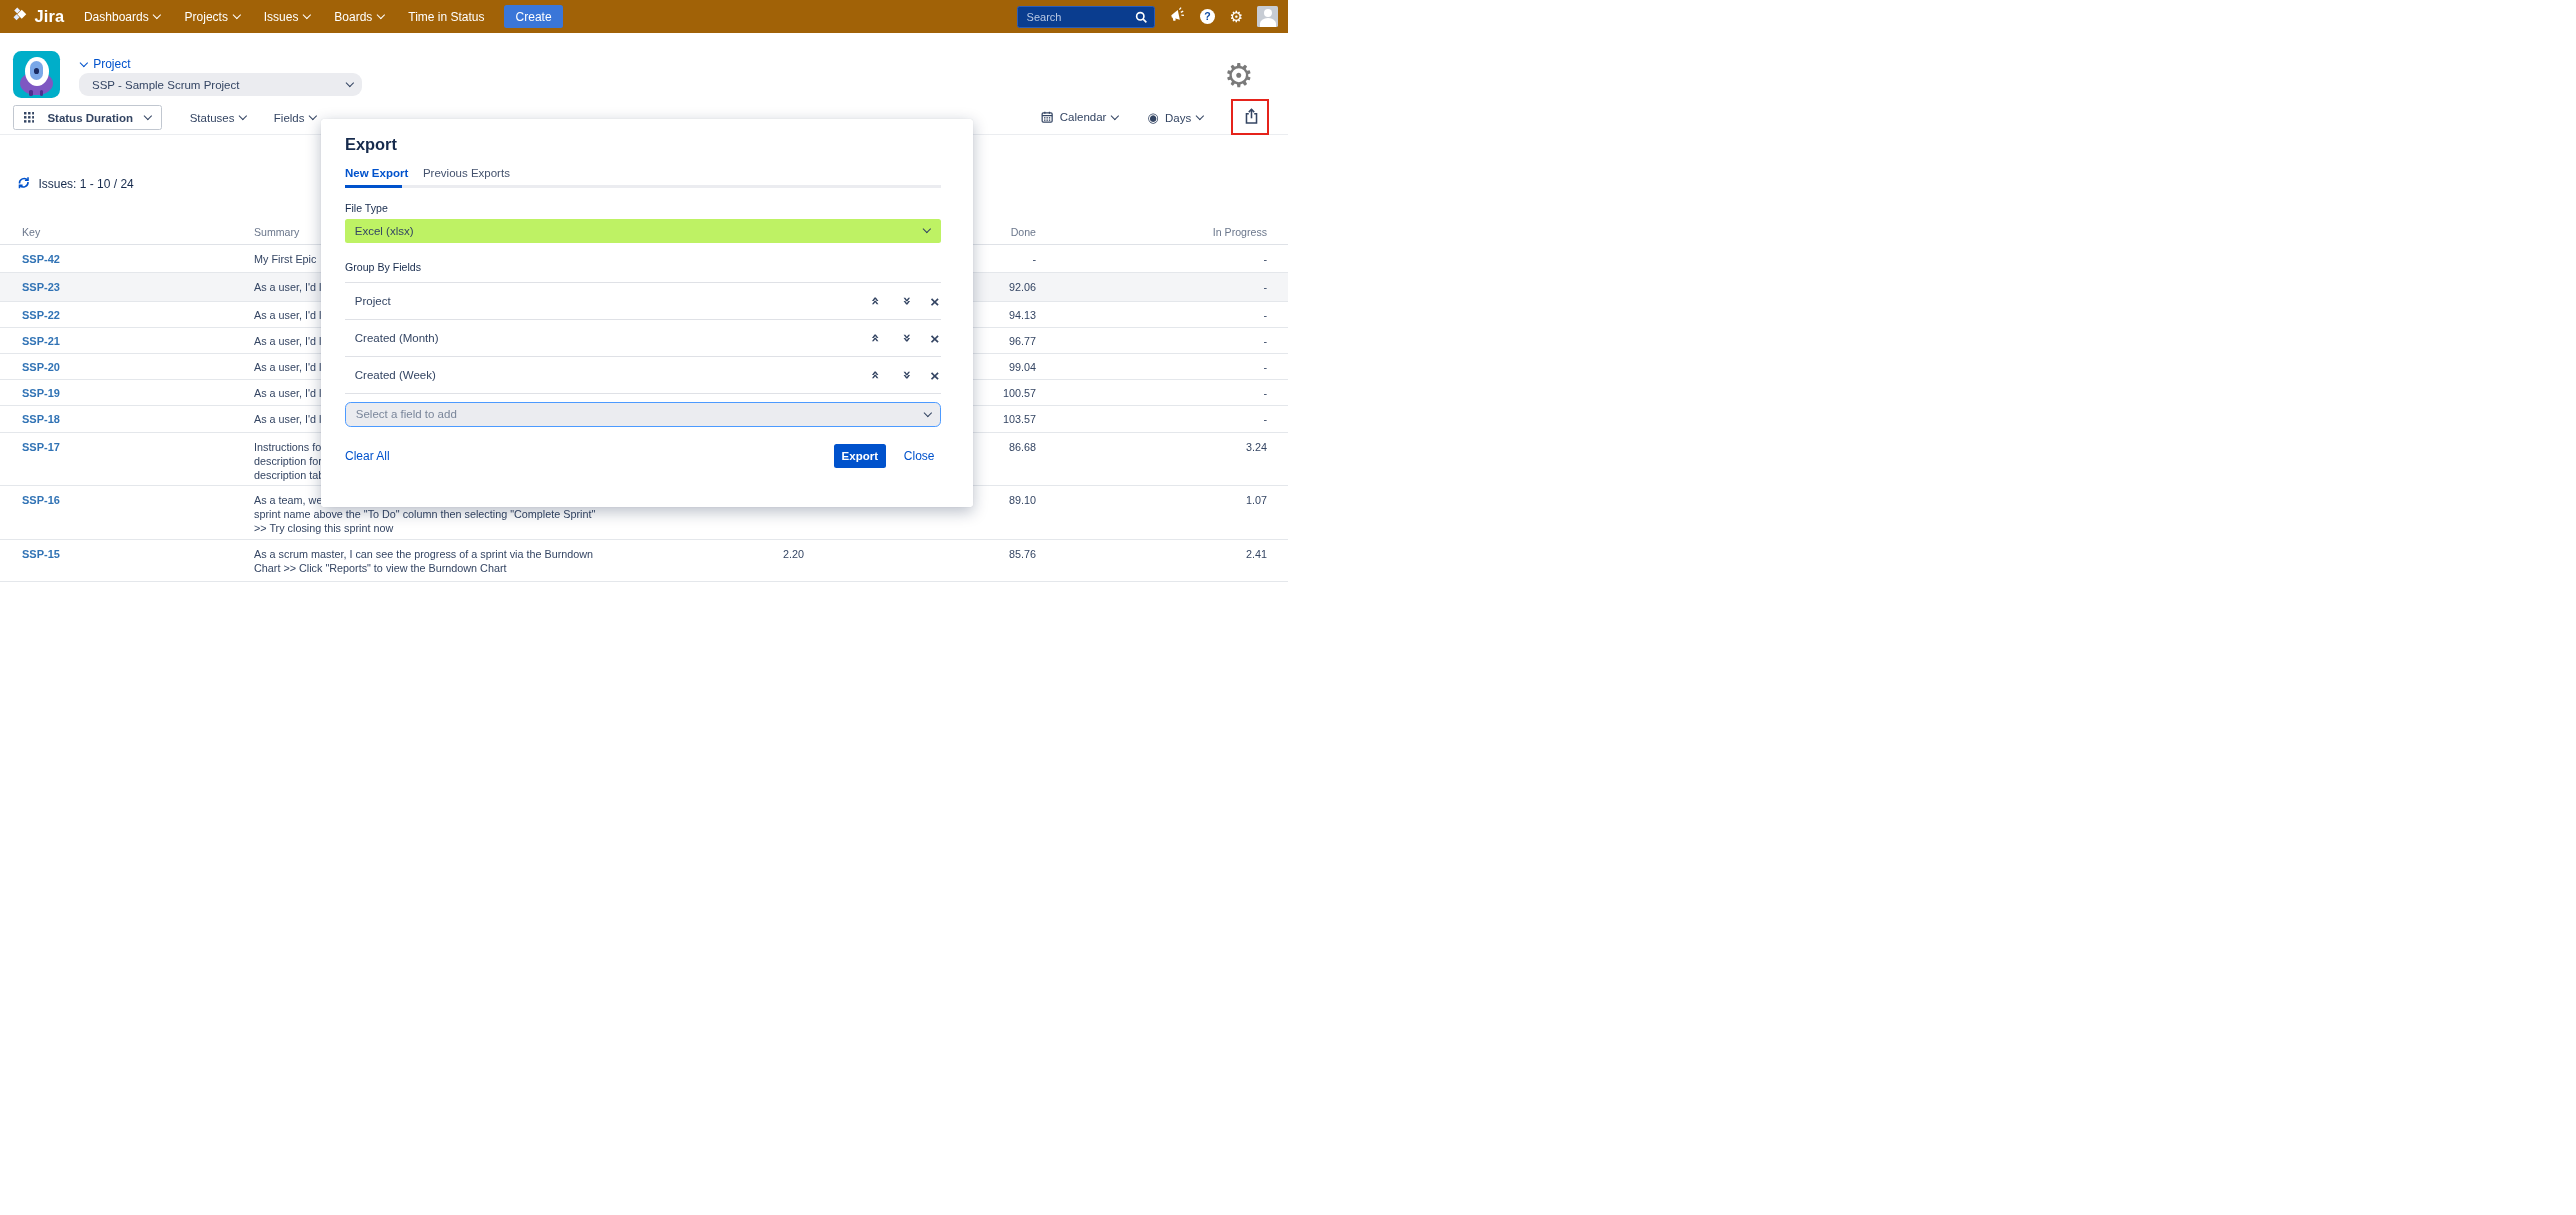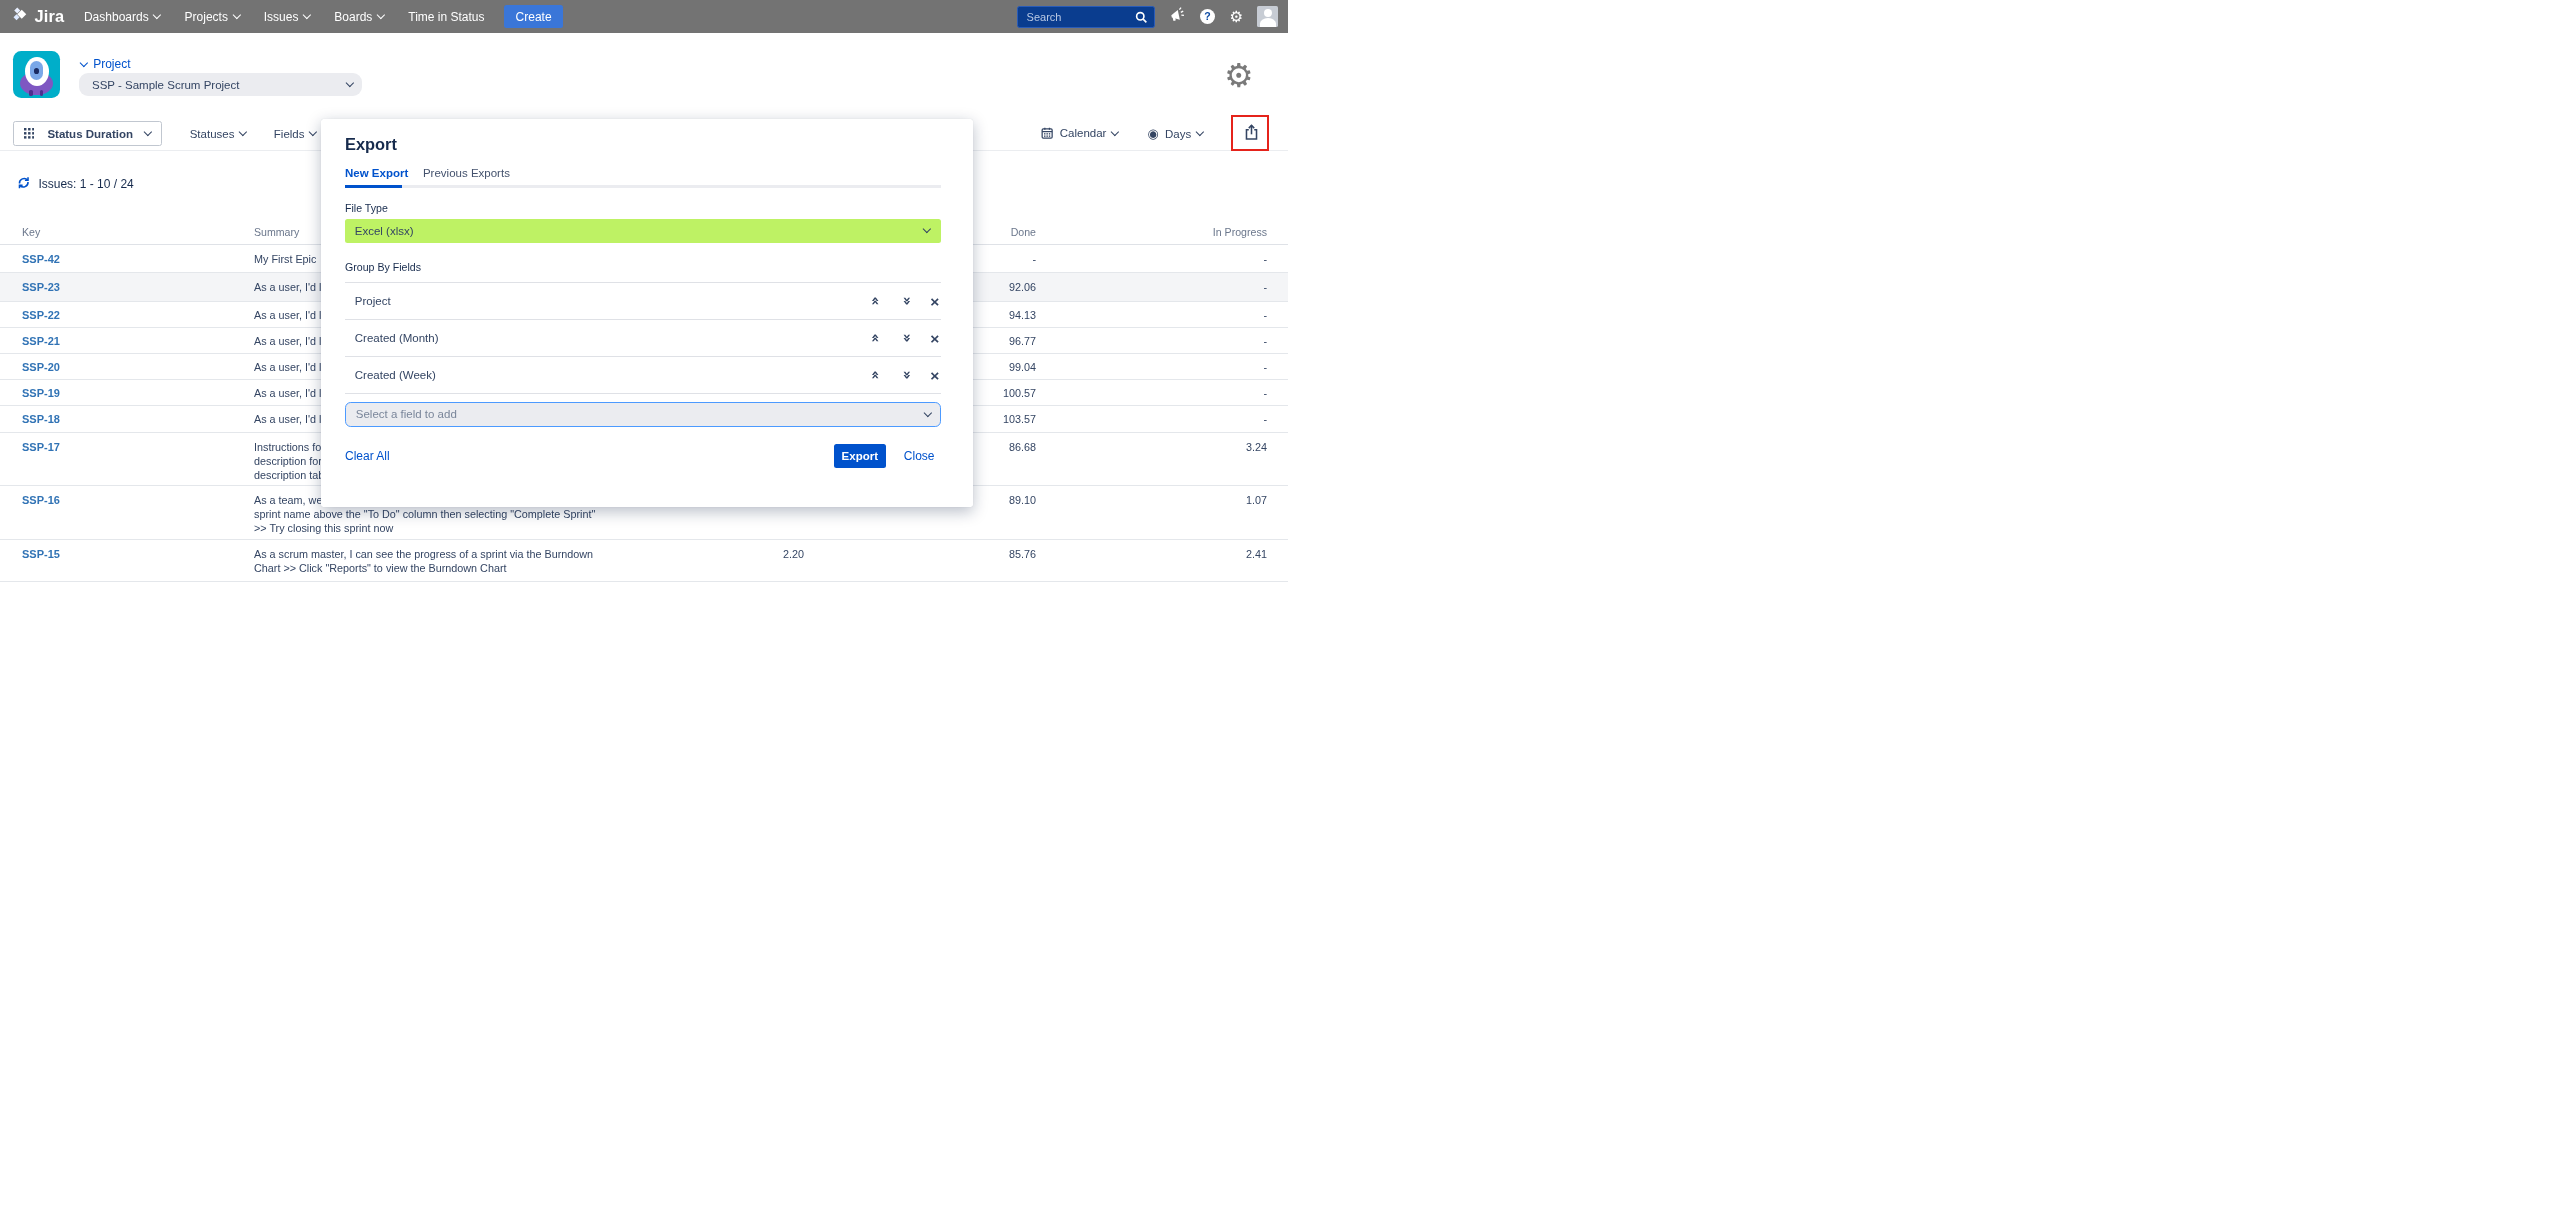--- a/index.html
+++ b/index.html
@@ -1,21 +1,21 @@
 <!DOCTYPE html>
 <html style="font-size:13px"><head>
 <meta charset="utf-8">
 <style>
   * { margin:0; padding:0; box-sizing:border-box; }
   html,body { background:#fff; }
   body { font-family:"Liberation Sans", sans-serif; color:#344563; }
   .stage { position:relative; width:1288px; height:608px; background:#fff; overflow:hidden; }
 
   
-  .navbar { position:absolute; left:0; top:0; width:1288px; height:33px; background:#737373; display:flex; align-items:center; }
+  .navbar { position:absolute; left:0; top:0; width:1288px; height:33px; background:#a16207; display:flex; align-items:center; }
   .logo { display:flex; align-items:center; gap:4.9px; margin-left:11.5px; }
   .logo-text { color:#fff; font-size:16.4px; font-weight:bold; letter-spacing:0.2px; }
   .nav-items { display:flex; align-items:center; gap:24.5px; margin-left:19.6px; }
   .nav-item { color:#fff; font-size:12px; display:flex; align-items:center; cursor:pointer; white-space:nowrap; }
   .chv { width:5.7px; height:5.7px; border-right:1.6px solid currentColor; border-bottom:1.6px solid currentColor; transform:rotate(45deg); display:inline-block; margin-left:5.7px; margin-top:-3.3px; }
   .create-btn { margin-left:19.6px; background:#3a76d8; color:#fff; font-size:12px; padding:4.1px 11.5px; border-radius:2.5px; border:none; cursor:pointer; }
   .nav-right { margin-left:auto; display:flex; align-items:center; gap:14px; margin-right:9.8px; }
   .search-box { position:relative; width:138px; height:22px; background:#0a3d8f; border:0.8px solid #2a5cb8; border-radius:2.5px; display:flex; align-items:center; }
   .search-box input { background:transparent; border:none; outline:none; color:#fff; font-size:11px; padding:0 23px 0 8.2px; width:100%; font-family:"Liberation Sans",sans-serif; }
   .search-box input::placeholder { color:#bcCadf; color:#b9c9e4; }
@@ -34,21 +34,21 @@
   .m-leg1 { left:16.4px; } .m-leg2 { left:27px; }
   .m-eye { position:absolute; left:17px; top:9.8px; width:13px; height:19.6px; background:#7aa7e8; border-radius:6.5px; }
   .m-pupil { position:absolute; left:21px; top:17px; width:4.9px; height:5.7px; background:#1a2b63; border-radius:50%; }
   .proj-bc { position:absolute; left:81px; top:57px; display:flex; align-items:center; color:#0052CC; font-size:12px; cursor:pointer; }
   .proj-bc .chv { margin:0 6.5px 0 0; margin-top:-2.5px; }
   .proj-select { position:absolute; left:79px; top:73px; width:283px; height:23px; background:#ebecf0; border-radius:9px; display:flex; align-items:center; font-size:11.5px; color:#344563; padding:0 9.8px 0 13px; cursor:pointer; }
   .proj-select .chv { margin-left:auto; border-color:#344563; }
   .page-gear { position:absolute; left:1224px; top:56px; font-size:33px; color:#7a7a7a; cursor:pointer; font-family:"DejaVu Sans",sans-serif; }
 
   
-  .toolbar { position:absolute; left:0; top:117px; width:1288px; height:34px; border-bottom:0.8px solid #ebedf0; display:flex; align-items:center; }
+  .toolbar { position:absolute; left:0; top:101px; width:1288px; height:34px; border-bottom:0.8px solid #ebedf0; display:flex; align-items:center; }
   .sd-btn { margin-left:13px; height:25px; border:0.8px solid #c1c7d0; border-radius:2.5px; background:#fff; display:flex; align-items:center; gap:6.5px; padding:0 9.8px; font-size:11.5px; font-weight:bold; color:#344563; cursor:pointer; }
   .tb-dd { display:flex; align-items:center; font-size:11.5px; color:#344563; cursor:pointer; white-space:nowrap; }
   .tb-left { display:flex; align-items:center; gap:28px; }
   .tb-right { margin-left:auto; display:flex; align-items:center; gap:29.4px; margin-right:18px; }
   .tb-ico { margin-right:6.5px; display:inline-flex; }
   .days-glyph { font-size:13px; color:#344563; margin-right:6.5px; font-family:"DejaVu Sans",sans-serif; }
   .export-wrap { position:relative; width:38px; height:36px; display:flex; align-items:center; justify-content:center; cursor:pointer; }
   .red-box { position:absolute; left:-0.8px; top:-0.8px; width:38px; height:36px; border:2.5px solid #e5231b; pointer-events:none; }
 
   

